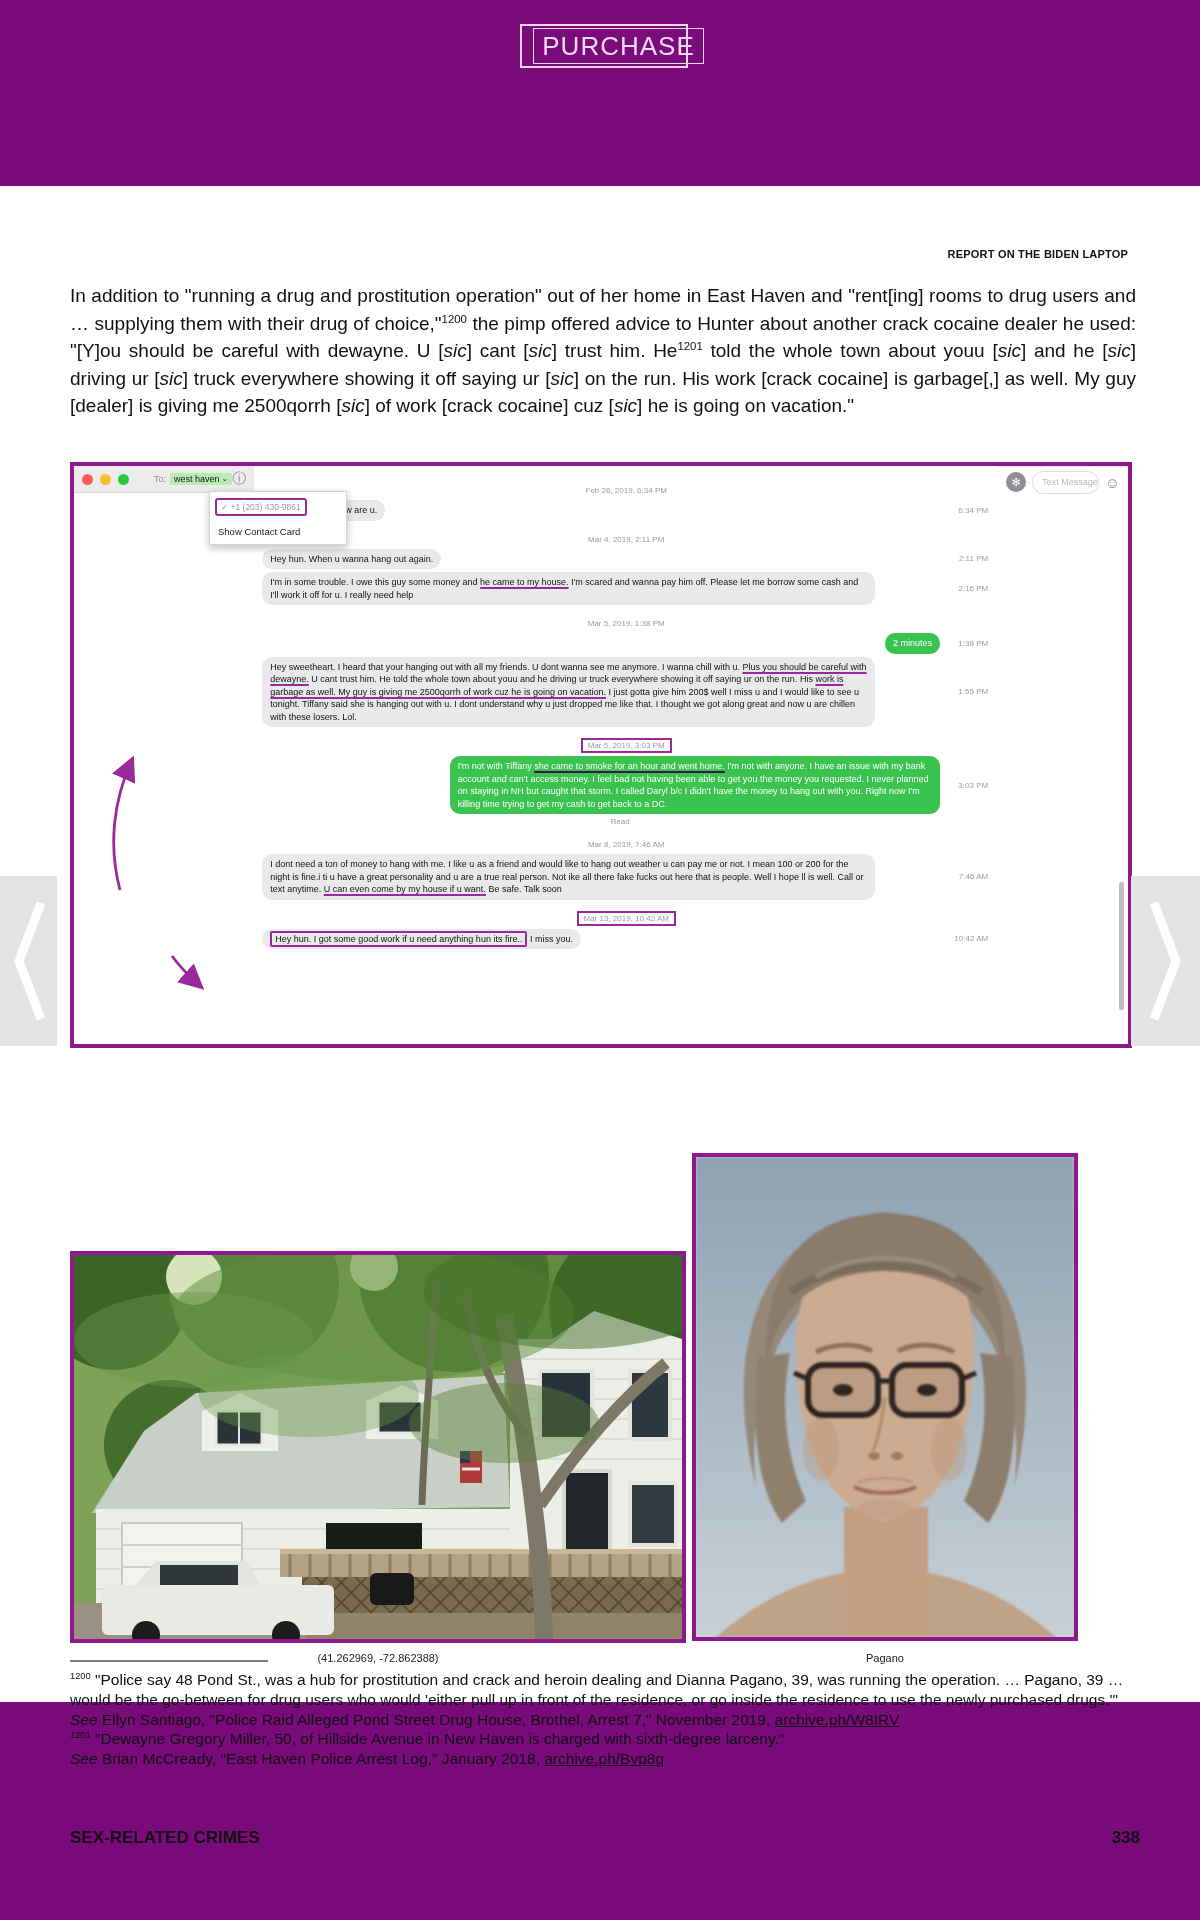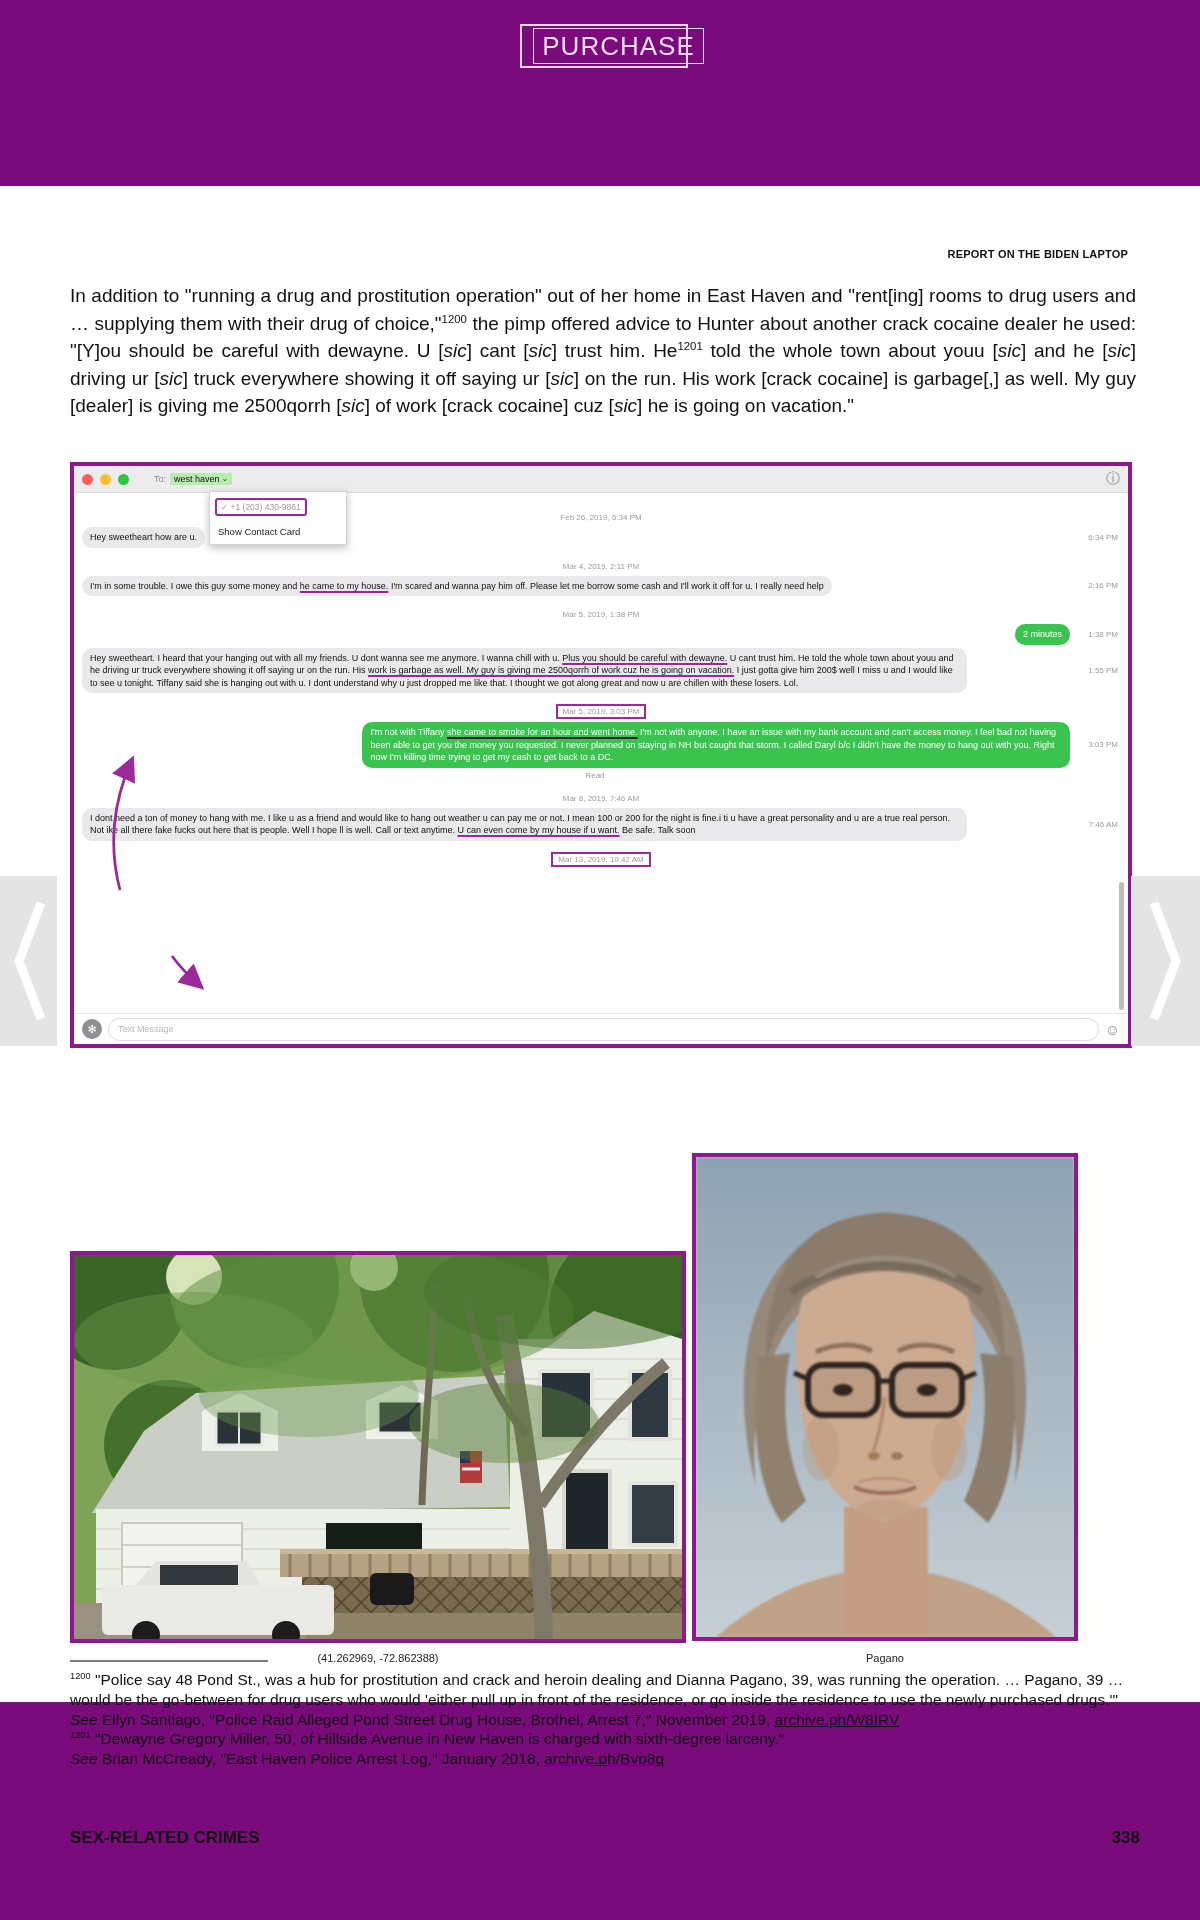--- a/index.html
+++ b/index.html
@@ -28,21 +28,21 @@
   }
   .s-i{font-style:italic;}
   .s-sup{vertical-align:super;font-size:0.6em;line-height:0;}
   .s-u{text-decoration:underline;text-decoration-color:#9a2a9a;text-decoration-thickness:2px;text-underline-offset:2px;}
   .s-ug{text-decoration:underline;text-decoration-color:#47104e;text-decoration-thickness:2px;text-underline-offset:2px;}
   .s-link{text-decoration:underline;color:#111;cursor:pointer;}
   .s-box{border:2px solid #9a2a9a;padding:1px 3px;border-radius:2px;}
   
   .msg-window{
     position:absolute;left:70px;top:276px;width:1054px;height:578px;
-    border:4px solid #8e198e;background:#fff;display:flex;flex-direction:column;box-sizing:content-box;
+    border:4px solid #8e198e;background:#fff;display:flex;flex-direction:row;box-sizing:content-box;
   }
   .titlebar{
     height:26px;background:#ececec;border-bottom:1px solid #d6d6d6;
     display:flex;align-items:center;padding:0 8px;flex:none;
   }
   .tl{width:11px;height:11px;border-radius:50%;margin-right:7px;flex:none;cursor:pointer;}
   .tl.red{background:#ff5f57;}
   .tl.yellow{background:#ffbd2e;}
   .tl.green{background:#28c840;}
   .to-label{font-size:9px;color:#8a8a8a;margin-left:18px;margin-right:4px;}
@@ -155,20 +155,26 @@
         <div class="drow"><span class="dlabel">Feb 26, 2019, 6:34 PM</span></div>
         <div class="mrow left">
           <div class="barea left">
             <div class="bubble"><span>Hey sweetheart how are u.</span></div>
           </div>
           <div class="mtime">6:34 PM</div>
         </div>
         <div class="drow"><span class="dlabel">Mar 4, 2019, 2:11 PM</span></div>
         <div class="mrow left">
           <div class="barea left">
+            <div class="bubble"><span>Hey hun. When u wanna hang out again.</span></div>
+          </div>
+          <div class="mtime">2:11 PM</div>
+        </div>
+        <div class="mrow left">
+          <div class="barea left">
             <div class="bubble xl"><span>I'm in some trouble. I owe this guy some money  and </span><span class="s-u">he came to my house.</span><span> I'm scared and wanna pay him off.  Please let me borrow some cash and I'll work it off for u.  I really need help</span></div>
           </div>
           <div class="mtime">2:16 PM</div>
         </div>
         <div class="drow"><span class="dlabel">Mar 5, 2019, 1:38 PM</span></div>
         <div class="mrow right">
           <div class="barea right">
             <div class="bubble"><span>2 minutes</span></div>
           </div>
           <div class="mtime">1:38 PM</div>
@@ -188,20 +194,26 @@
         </div>
         <div class="srow">Read</div>
         <div class="drow"><span class="dlabel">Mar 8, 2019, 7:46 AM</span></div>
         <div class="mrow left">
           <div class="barea left">
             <div class="bubble xl"><span>I dont need a ton of money to hang with me. I like u as a friend and would like to hang out weather u can pay me or not. I mean 100 or 200 for the night is fine.i ti u have a great personality and u are a true real person.  Not ike all there fake fucks out here that is people. Well I hope ll is well. Call or text anytime. </span><span class="s-u">U can even come by my house if u want.</span><span> Be safe.  Talk soon</span></div>
           </div>
           <div class="mtime">7:46 AM</div>
         </div>
         <div class="drow"><span class="dlabel dboxed">Mar 13, 2019, 10:42 AM</span></div>
+        <div class="mrow left">
+          <div class="barea left">
+            <div class="bubble"><span class="s-box">Hey hun. I got some good work if u need anything hun its fire..</span><span> I miss you.</span></div>
+          </div>
+          <div class="mtime">10:42 AM</div>
+        </div>
       </div>
 
     <div class="inputbar">
       <span class="avatar">✻</span>
       <span class="text-input">
         <span>Text Message</span>
       </span>
       <span class="emoji-icon">☺</span>
     </div>
   </div>

